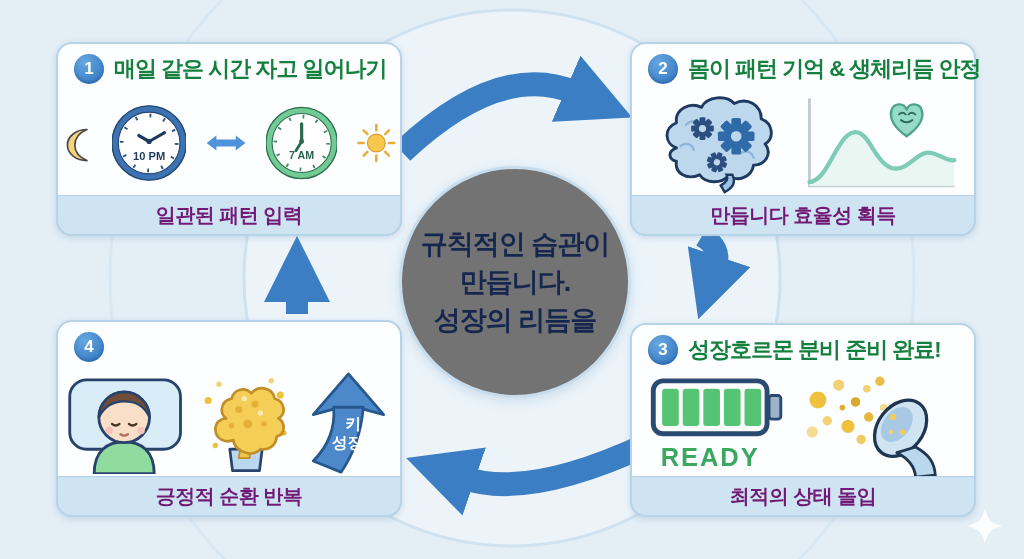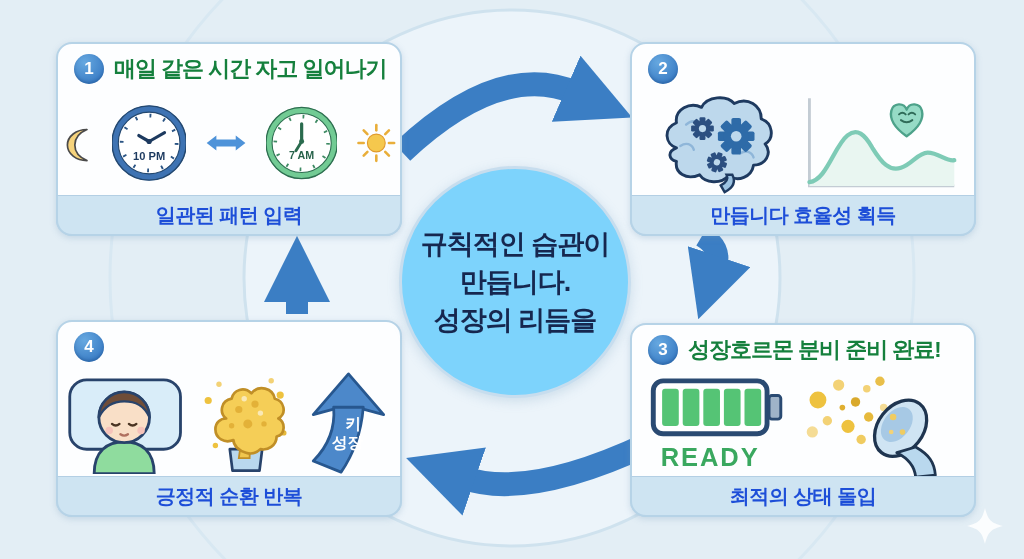--- a/index.html
+++ b/index.html
@@ -23,25 +23,25 @@
     display:flex;align-items:center;justify-content:center;
     box-shadow:inset 0 -2px 3px rgba(0,40,90,.25);
   }
   .box-title{font-size:22px;font-weight:bold;color:#15803d;letter-spacing:-1px;white-space:nowrap;}
   .box-body{position:absolute;left:0;right:0;top:46px;bottom:38px;display:flex;align-items:center;justify-content:center;gap:20px;padding:0 4px;}
   .box-caption{
     position:absolute;left:-2px;right:-2px;bottom:-2px;height:38px;
     background:#cee4f2;border:2px solid #b6d3e7;border-top:1px solid #b3cfe4;
     border-radius:0 0 16px 16px;
     display:flex;align-items:center;justify-content:center;
-    font-size:20px;font-weight:bold;color:#1d4ed8;letter-spacing:-0.5px;
+    font-size:20px;font-weight:bold;color:#701a75;letter-spacing:-0.5px;
   }
   .center-circle{
     position:absolute;left:399px;top:166px;width:226px;height:226px;border-radius:50%;
-    background:#7dd3fc;border:3px solid #c7ddee;
+    background:#737373;border:3px solid #c7ddee;
     display:flex;flex-direction:column;align-items:center;justify-content:center;text-align:center;
     box-shadow:0 3px 12px rgba(120,160,195,.28);
   }
   .center-line{font-size:27px;font-weight:bold;color:#16274f;line-height:1.42;letter-spacing:-1px;}
   text{font-family:"Liberation Sans",sans-serif;}
 </style>
 </head>
 <body>
 
 <div id="canvas">
@@ -109,20 +109,21 @@
             <path d="M38 14 L43 9"></path>
         </g>
       </svg>
     </div>
     <div class="box-caption">일관된 패턴 입력</div>
   </div>
 
   <div class="box" style="left:630px;top:42px;width:342px;height:190px;">
     <div class="box-header">
       <div class="badge">2</div>
+      <div class="box-title">몸이 패턴 기억 &amp; 생체리듬 안정</div>
     </div>
     <div class="box-body" style="gap:14px;">
       <svg width="138" height="106" viewBox="0 0 140 110">
         <path d="M30 60 C18 56 16 40 30 34 C28 20 44 12 56 18 C62 6 82 5 90 14 C104 7 118 16 118 30 C130 34 132 50 122 56 C130 66 122 78 110 78 C108 90 94 96 84 89 C76 98 60 97 54 88 C40 94 28 86 30 74 C22 72 20 64 30 60 Z" fill="#bdd8ec" stroke="#1e3a60" stroke-width="3" stroke-linejoin="round"></path>
         <path d="M88 88 C92 96 88 102 80 106 L76 99 C82 96 84 92 82 88 Z" fill="#9cc3e2" stroke="#1e3a60" stroke-width="2.5"></path>
         <g fill="none" stroke="#8fb6d9" stroke-width="2.5" stroke-linecap="round">
           <path d="M40 36 C46 30 54 32 56 38"></path>
           <path d="M34 58 C40 54 46 56 48 62"></path>
           <path d="M96 66 C102 62 108 64 110 70"></path>
         </g>

